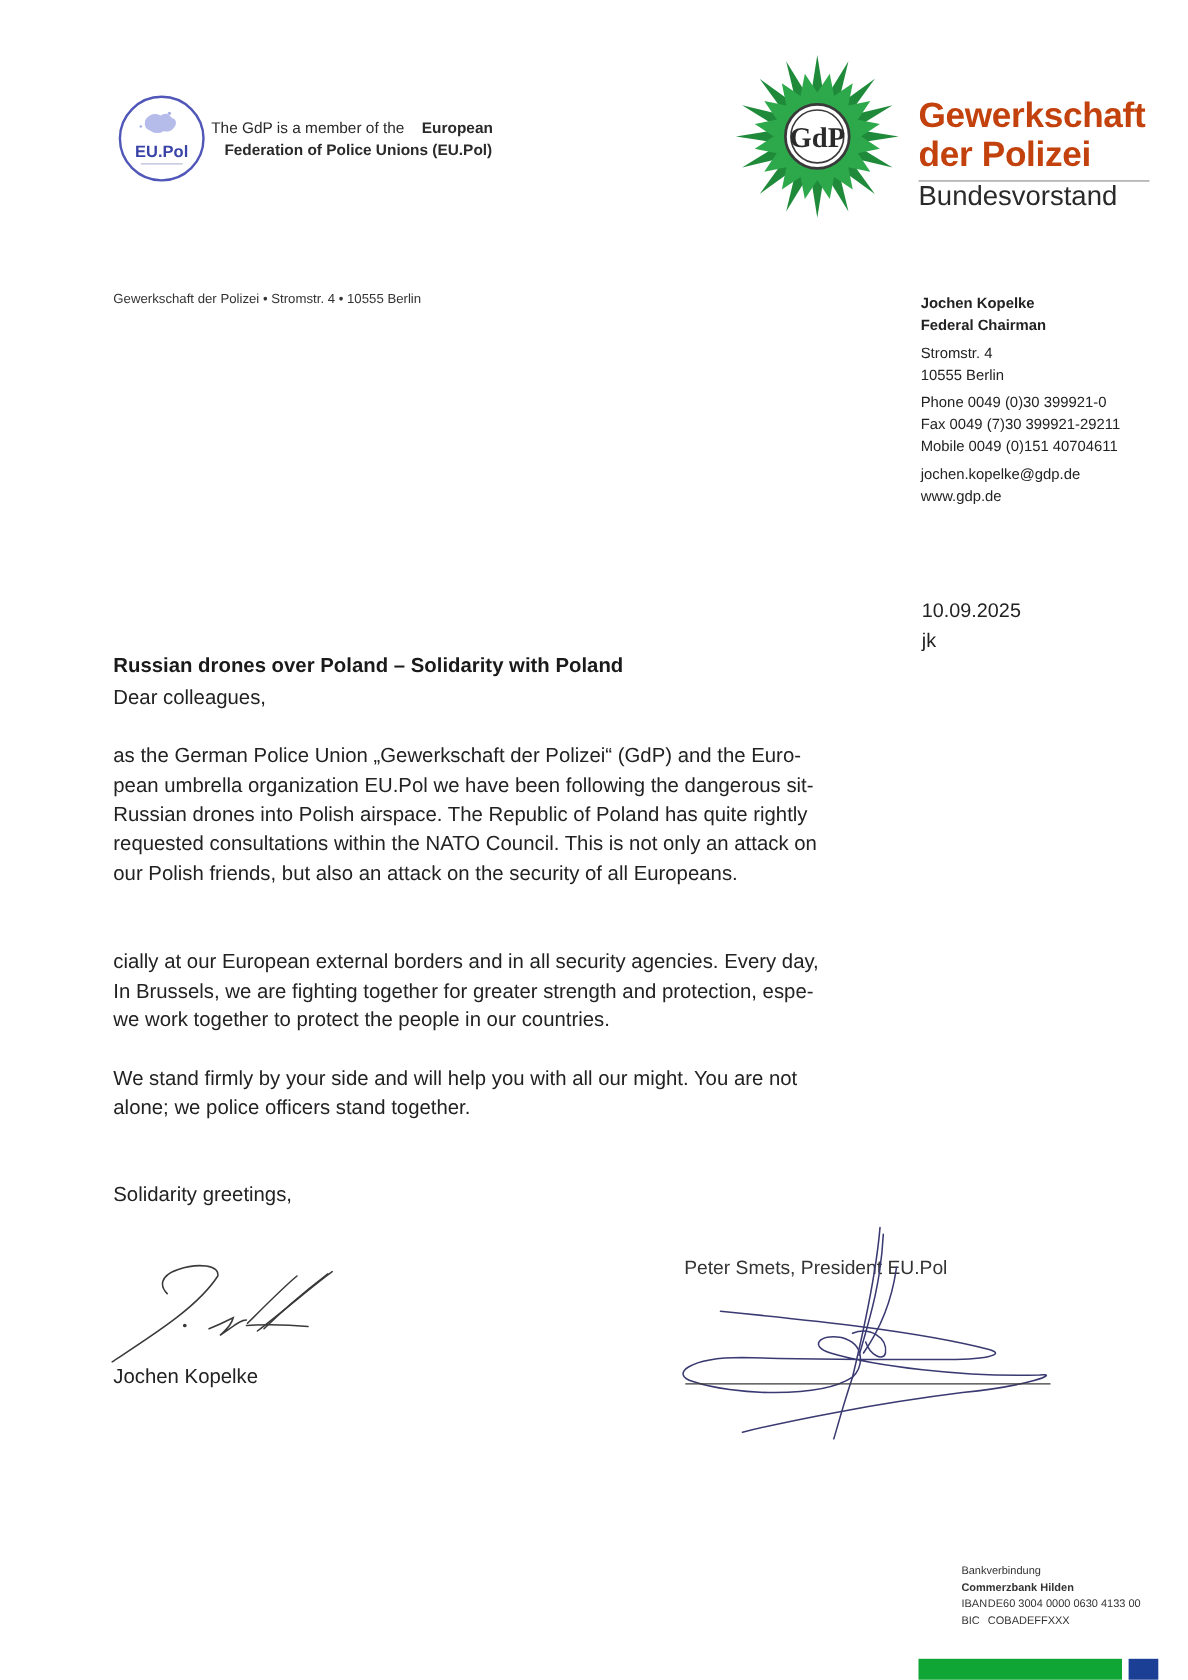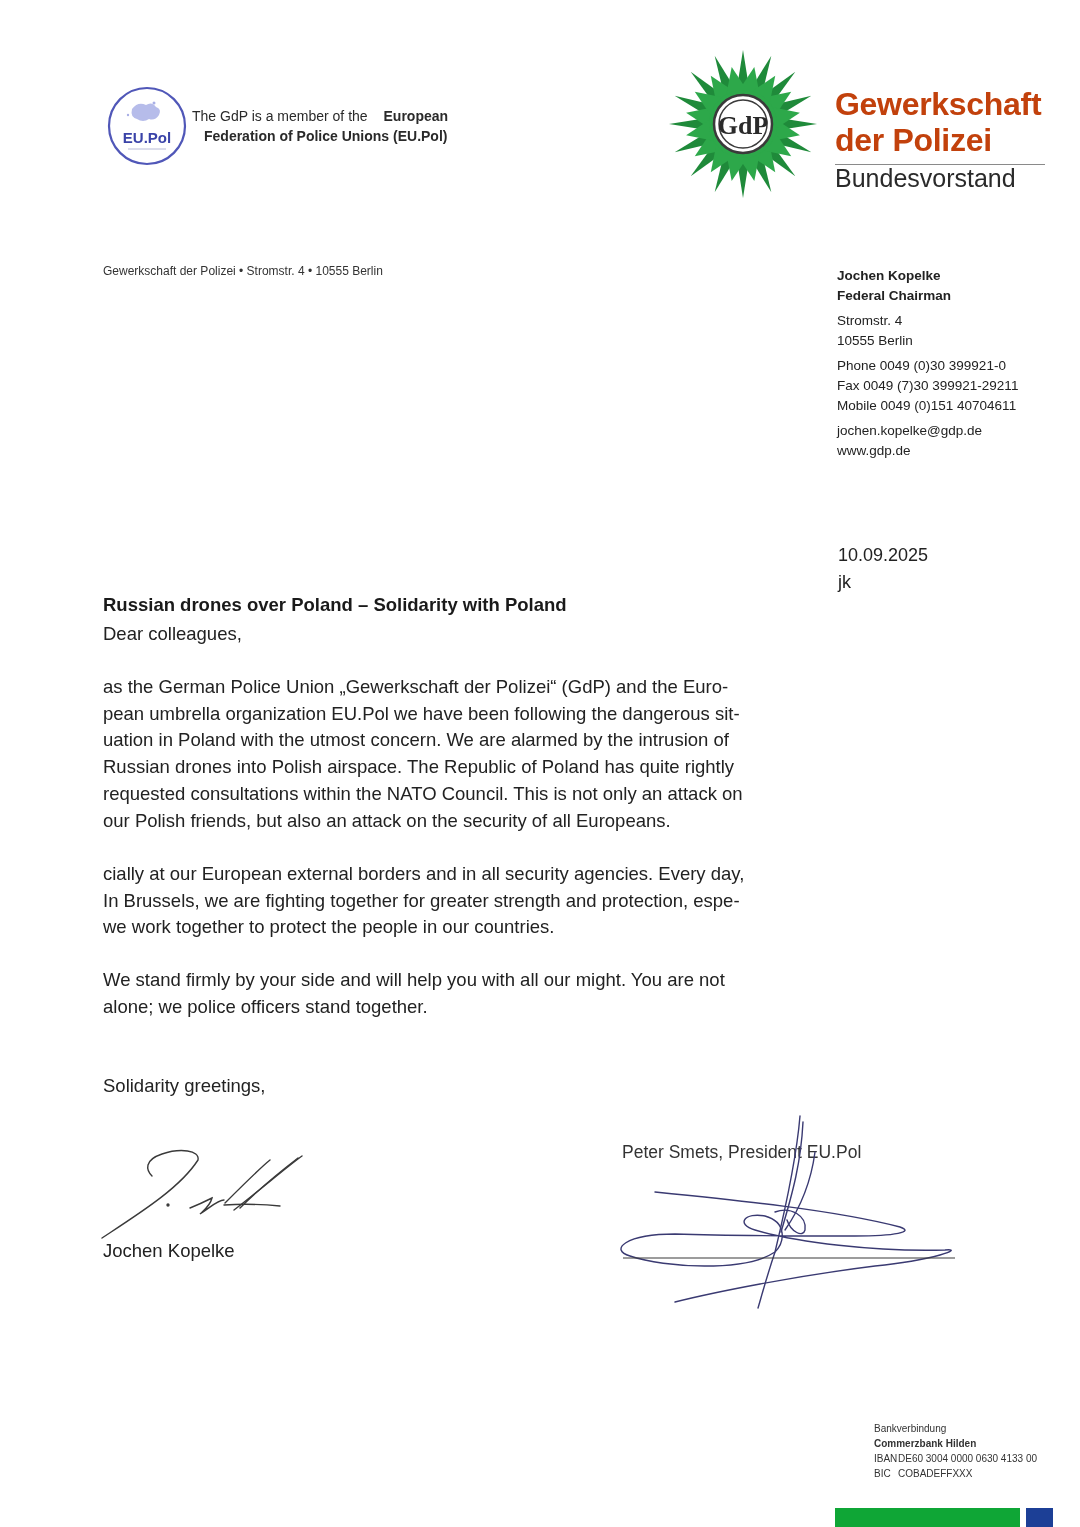--- a/index.html
+++ b/index.html
@@ -152,21 +152,20 @@
   <div>10.09.2025</div>
   <div>jk</div>
 </div>
 
 <div class="abs subject">Russian drones over Poland – Solidarity with Poland</div>
 <div class="abs para salutation">Dear colleagues,</div>
 
 <div class="abs para p1">
   <span class="para-line">as the German Police Union „Gewerkschaft der Polizei“ (GdP) and the Euro-</span>
   <span class="para-line">pean umbrella organization EU.Pol we have been following the dangerous sit-</span>
-  <span class="para-line">uation in Poland with the utmost concern. We are alarmed by the intrusion of</span>
   <span class="para-line">Russian drones into Polish airspace. The Republic of Poland has quite rightly</span>
   <span class="para-line">requested consultations within the NATO Council. This is not only an attack on</span>
   <span class="para-line">our Polish friends, but also an attack on the security of all Europeans.</span>
 </div>
 
 <div class="abs para p2">
   <span class="para-line">cially at our European external borders and in all security agencies. Every day,</span>
   <span class="para-line">In Brussels, we are fighting together for greater strength and protection, espe-</span>
   <span class="para-line">we work together to protect the people in our countries.</span>
 </div>

